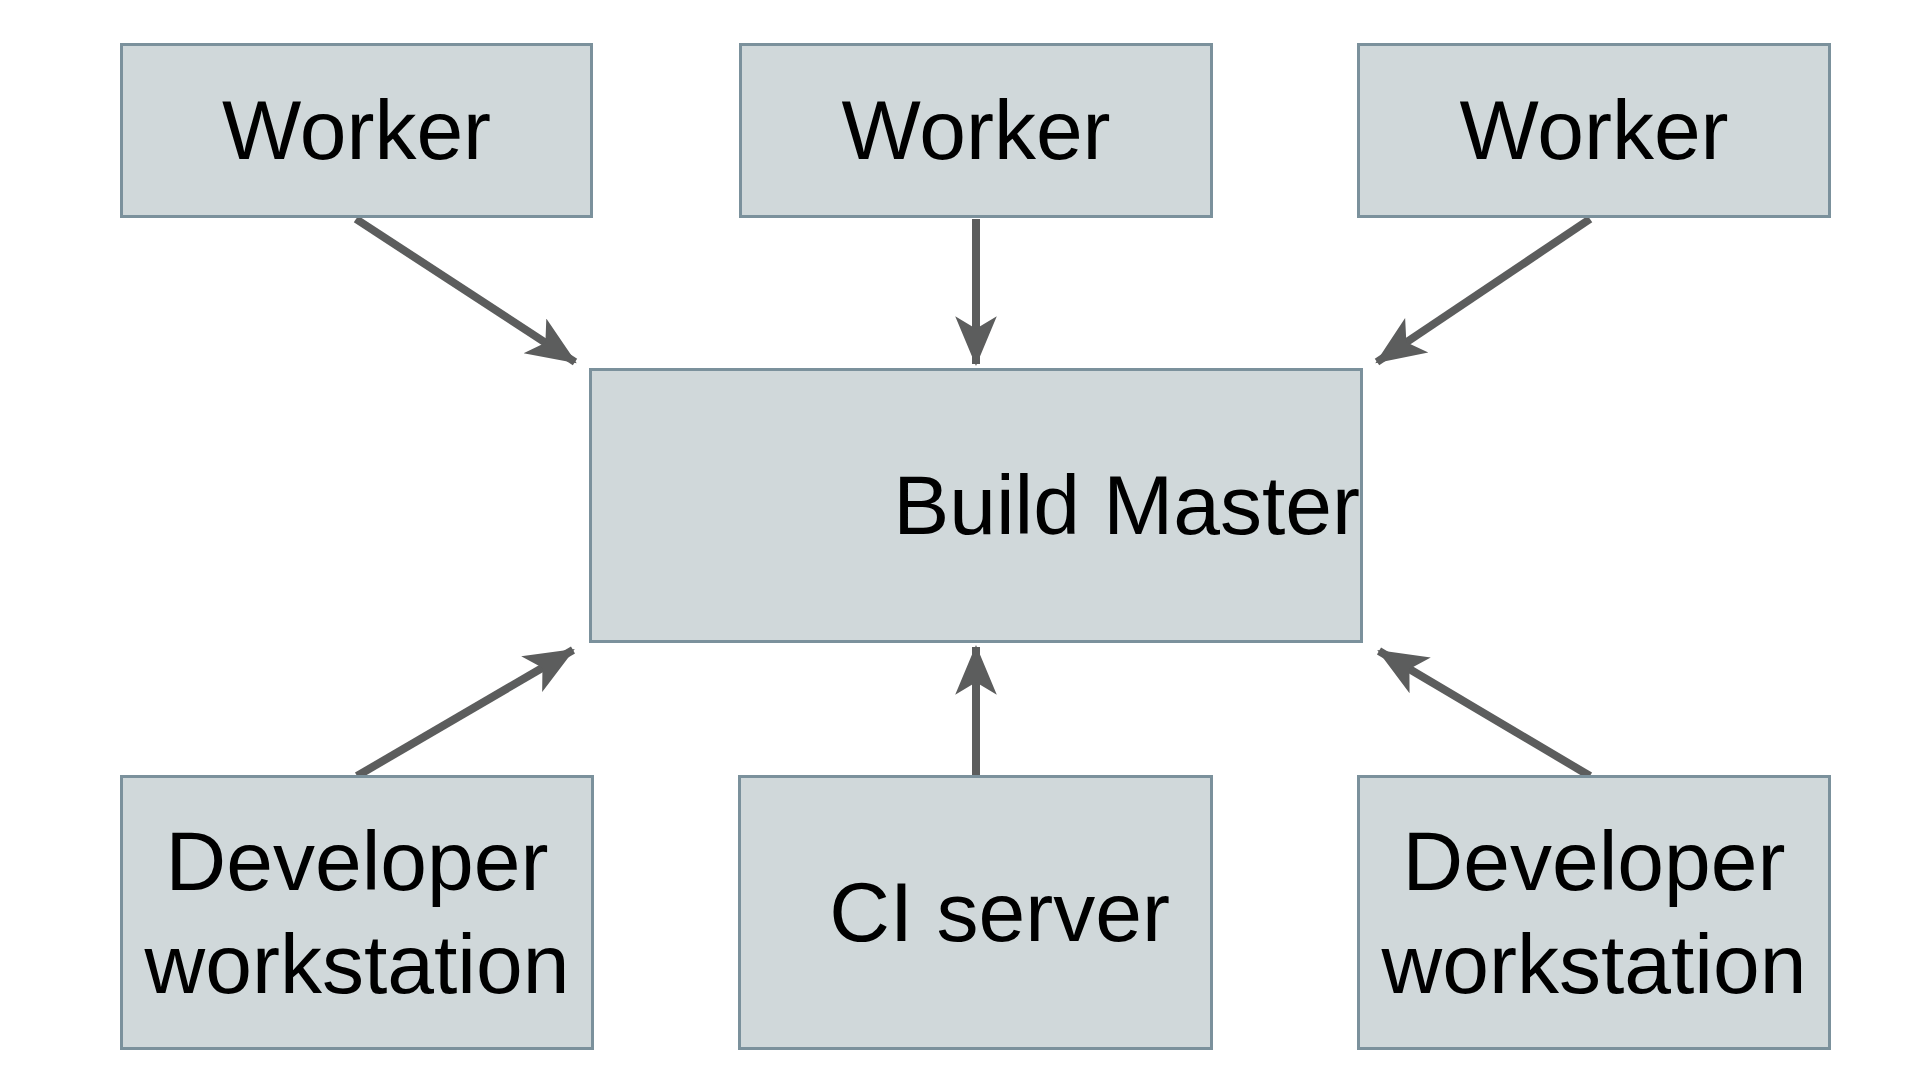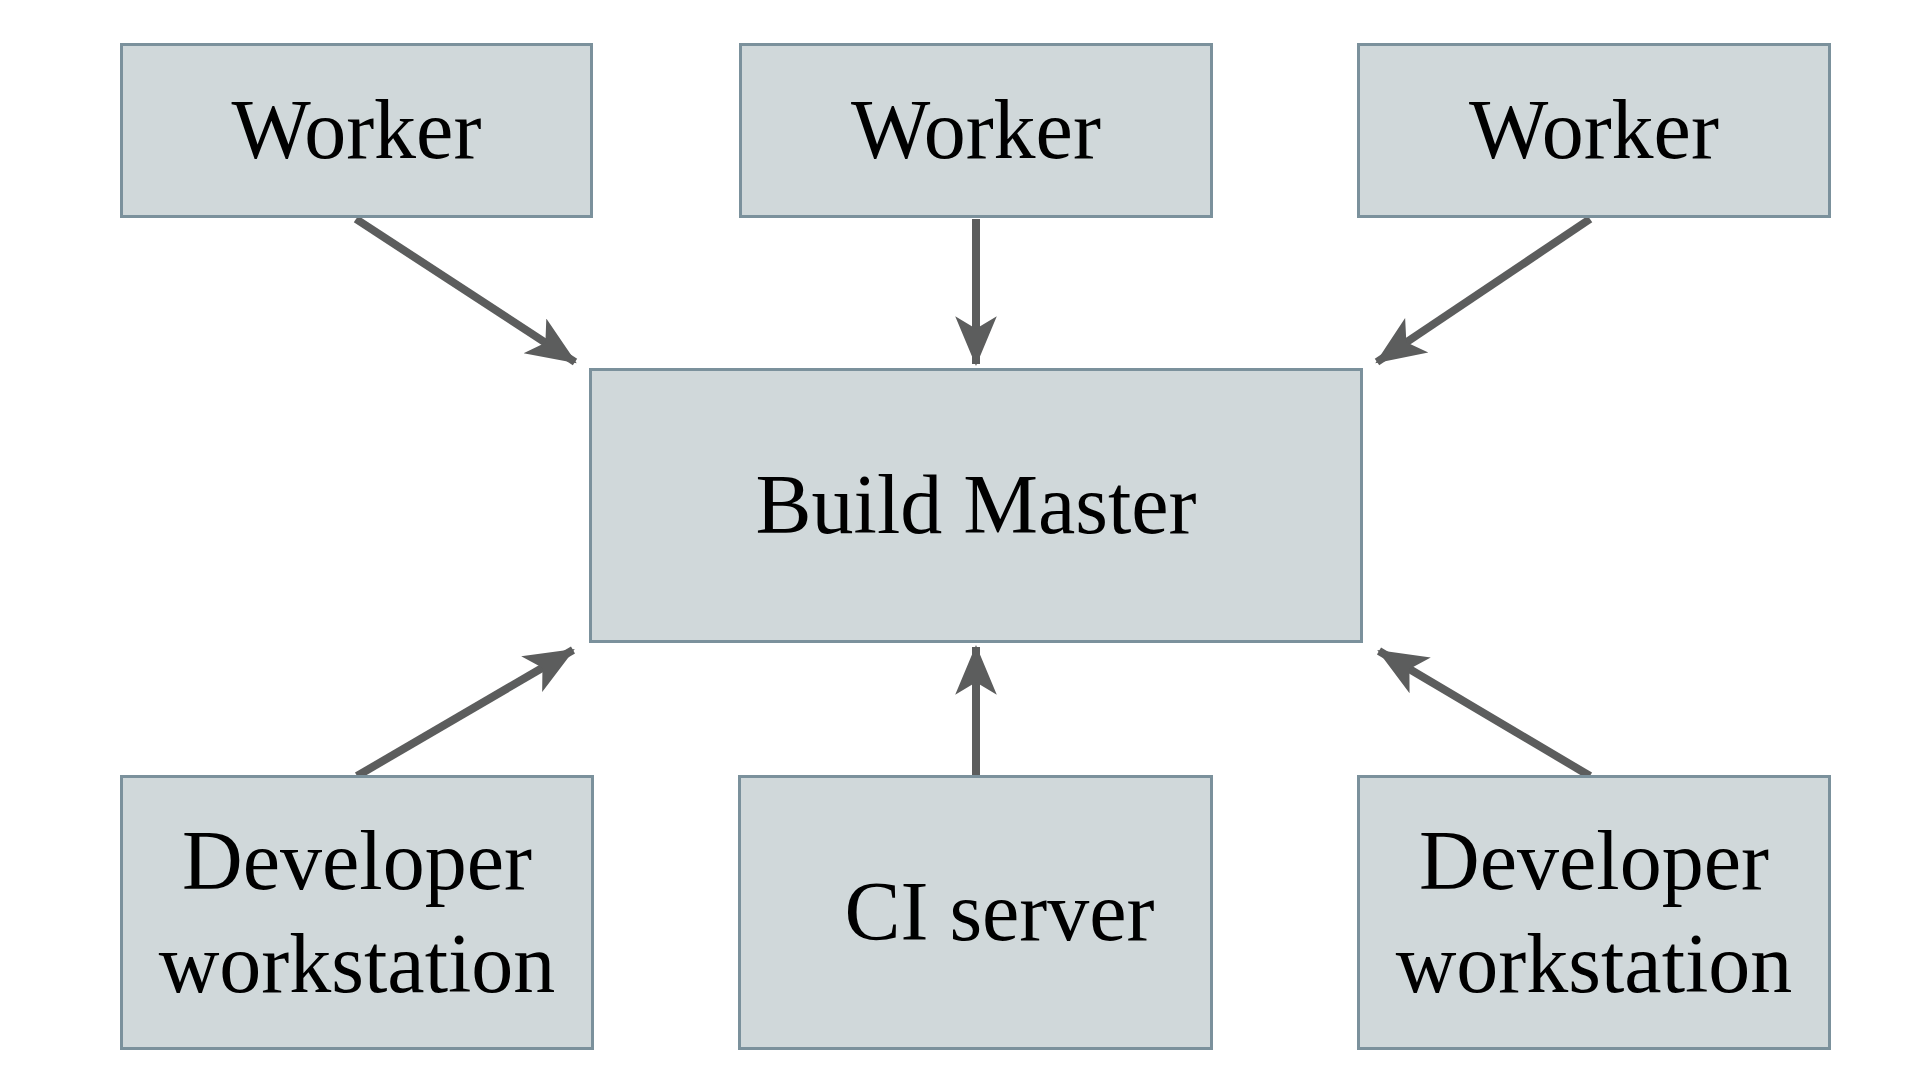--- a/index.html
+++ b/index.html
@@ -36,26 +36,25 @@
     background:var(--node-fill);
     border:3px solid var(--node-border);
     display:flex;
     align-items:center;
     justify-content:center;
     text-align:center;
     color:var(--text);
     font-size:84px;
     line-height:1.22;
     white-space:pre-line;
-    font-family:Liberation Serif, serif;
   }
   #node-worker-left          {left:120px;  top:43px;  width:473px; height:175px;}
   #node-worker-middle        {left:739px;  top:43px;  width:474px; height:175px;}
   #node-worker-right         {left:1357px; top:43px;  width:474px; height:175px;}
-  #node-build-master         {left:589px;  top:368px; width:774px; height:275px;}
+  #node-build-master         {left:589px;  top:368px; width:774px; height:275px;justify-content:flex-end;}
   #node-dev-workstation-left {left:120px;  top:775px; width:474px; height:275px;}
   #node-ci-server            {left:738px;  top:775px; width:475px; height:275px;padding-left:48px;}
   #node-dev-workstation-right{left:1357px; top:775px; width:474px; height:275px;}
 </style>
 </head>
 <body>
 
 <div class="canvas">
 
   <svg class="arrows" viewBox="0 0 1910 1090" xmlns="http://www.w3.org/2000/svg" aria-hidden="true">

